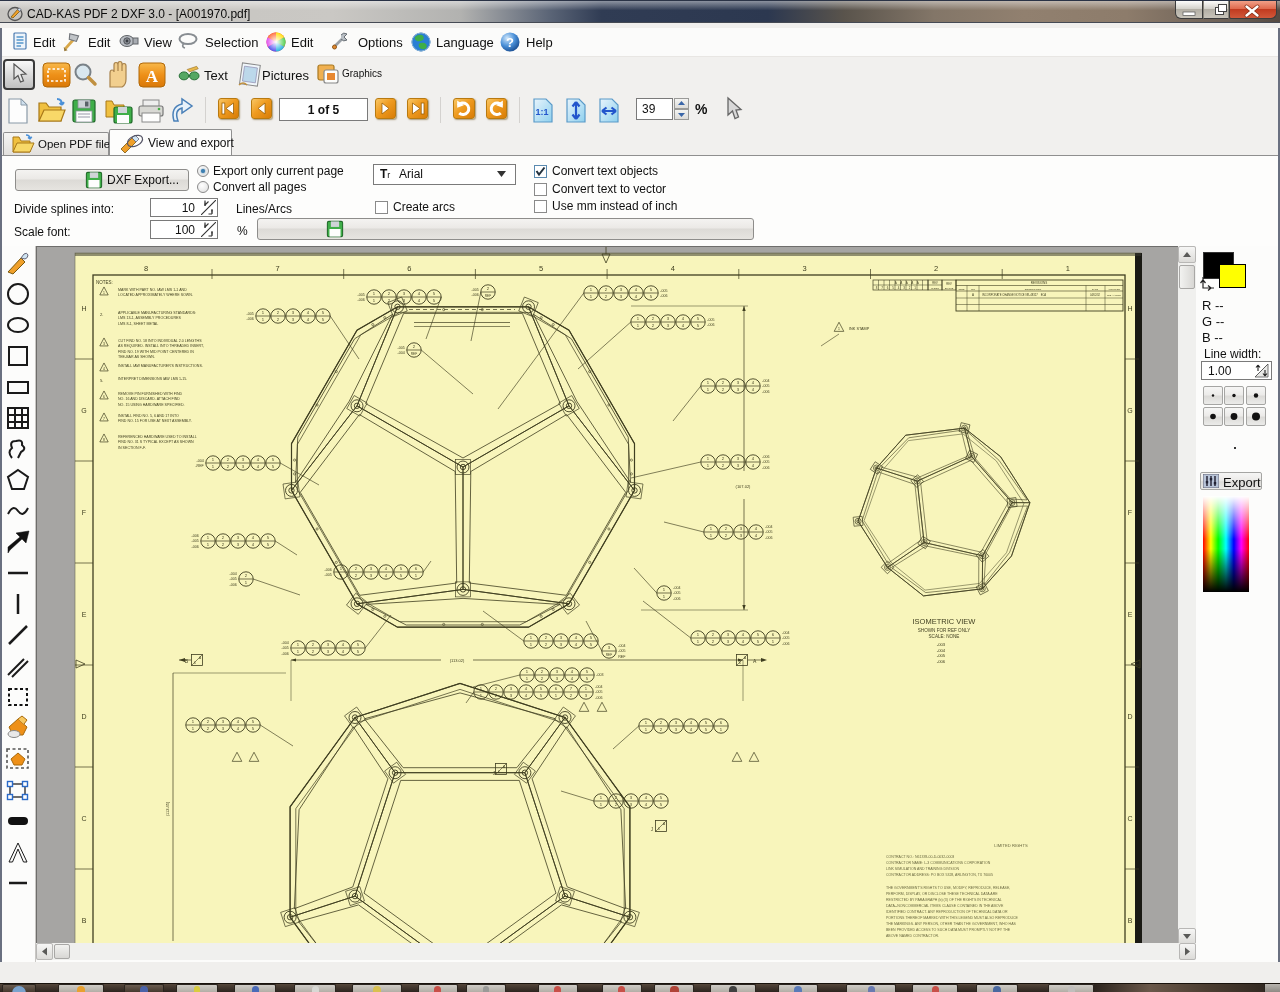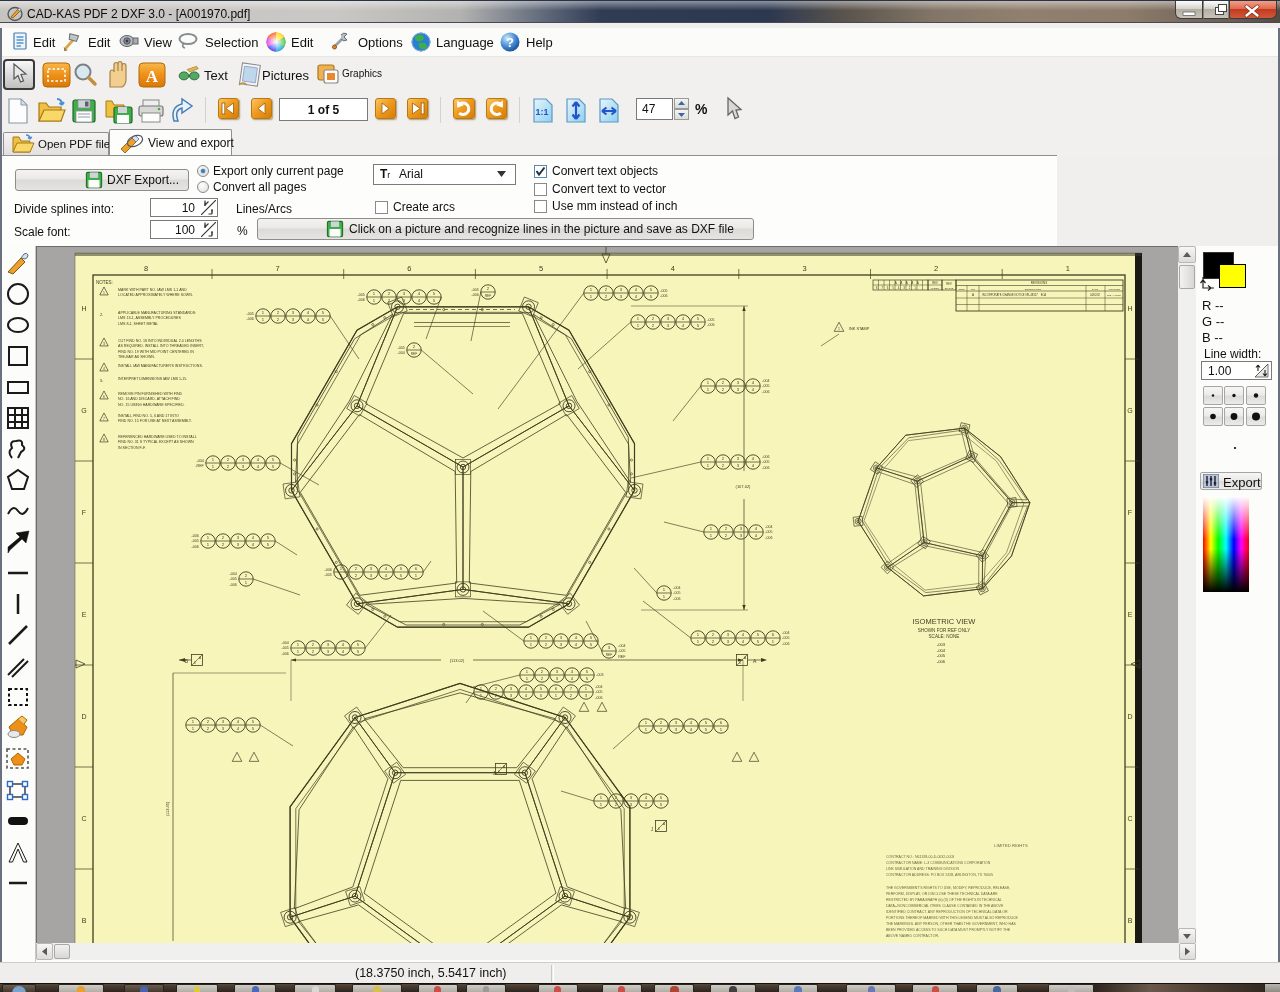--- a/index.html
+++ b/index.html
@@ -23,21 +23,21 @@
 
 #tb2 { left:1px; top:57px; width:1278px; height:36px; background:#f1f0ee; }
 #tb3 { left:1px; top:93px; width:1278px; height:36px; background:#f1f0ee; }
 .tsep { position:absolute; top:4px; width:1px; height:26px; background:#d4d2cf; }
 
 #tabrow { left:1px; top:129px; width:1278px; height:26px; background:#f1f0ee; }
 .tab { position:absolute; font-size:12px; color:#111; white-space:nowrap;padding-left:32px; }
 #tab1 { left:2px; top:3px; width:106px; height:23px; background:linear-gradient(to bottom,#f6f5f3,#e2e0dd);
   border:1px solid #8f8f8f; border-bottom:none; border-radius:2px 2px 0 0;}
 #tab2 { left:108px; top:0px; width:123px; height:26px; background:#fdfdfc; border:1px solid #8f8f8f; border-bottom:none; border-radius:2px 2px 0 0;}
-#panel { left:1px; top:155px; width:1056px; height:91px; background:#fdfdfc; border-top:1px solid #8f8f8f; }
+#panel { left:1px; top:155px; width:1278px; height:91px; background:#fdfdfc; border-top:1px solid #8f8f8f; }
 .btn { position:absolute; background:linear-gradient(to bottom,#f4f3f1 0%,#ebe9e6 45%,#dcdad6 50%,#e6e4e0 100%);
   border:1px solid #8e8d8b; border-radius:3px; font-size:12px; color:#111; }
 .lbl { position:absolute; font-size:12px; color:#111; white-space:nowrap; }
 .field { position:absolute; background:#fff; border:1px solid #7a7a7a; font-size:12px; color:#111; }
 .radio { position:absolute; width:12px; height:12px; border-radius:50%; border:1px solid #8a8a8a; background:radial-gradient(circle at 40% 35%, #fff, #ddd); }
 .radio.on::after { content:""; position:absolute; left:3px; top:3px; width:4px; height:4px; border-radius:50%; background:#3c7fb1; box-shadow:0 0 2px #2a6a9a;}
 .check { position:absolute; width:13px; height:13px; border:1px solid #8a8a8a; background:#fff; }
 
 #main { left:0px; top:246px; width:1280px; height:716px; background:#fcfcfb; }
 #lefttools { position:absolute; left:0; top:0; width:36px; height:716px; background:#fcfcfb; border-right:1px solid #c9c7c4;}
@@ -314,21 +314,21 @@
           <defs>
             <linearGradient id="bp&lt;pa" x1="0" y1="0" x2="1" y2="1">
               <stop offset="0%" stop-color="#e8f4fc"></stop>
               <stop offset="100%" stop-color="#8ed0ee"></stop>
             </linearGradient>
           </defs>
           <path d="M2 2 L14 2 L20 8 L20 25 L2 25 Z" fill="url(#bp&lt;pa)" stroke="#5a9ac8" stroke-width="1.2"></path>
           <path d="M4 14 L18 14 M4 14 l4.5 -3.5 M4 14 l4.5 3.5 M18 14 l-4.5 -3.5 M18 14 l-4.5 3.5" stroke="#2255cc" stroke-width="2.2" fill="none"></path>
         </svg></div>
  <div class="field" style="left:635px;top:5px;width:37px;height:22px">
-        <span style="position:absolute;left:5px;top:3px">47</span>
+        <span style="position:absolute;left:5px;top:3px">39</span>
       </div>
  <div class="abs" style="left:673px;top:5px;width:15px;height:11px;background:linear-gradient(#f4f4f2,#dcdbd8);border:1px solid #9a9a98"></div>
  <div class="abs" style="left:673px;top:16px;width:15px;height:11px;background:linear-gradient(#f4f4f2,#dcdbd8);border:1px solid #9a9a98"></div>
  <svg class="abs" style="left:673px;top:5px" width="15" height="22">
         <path d="M7.5 3 L11 7 L4 7 Z" fill="#3a66a8"></path>
         <path d="M7.5 19 L11 15 L4 15 Z" fill="#3a66a8"></path>
       </svg>
  <div class="lbl" style="left:694px;top:8px;font-size:14px;font-weight:bold">%</div>
  <div class="abs" style="left:722px;top:3px"><svg width="20" height="26" viewBox="0 0 20 26">
           <path d="M5 2 L5 19 L9.5 15 L12 22.5 L15.5 21 L13 14 L18 13.5 Z" fill="#d8d8d8" stroke="#666" stroke-width="1.3"></path>
@@ -399,21 +399,20 @@
         <path d="M0 15 L15 0 M4 5 l3.5 -3.5 M4 5 l0 -4.5 M11 14 l0-4.5 M11 14 l-3.5 0" stroke="#333" stroke-width="1.1" fill="none"></path>
         <path d="M3.2 6 L4.8 6 L4 1 Z M10.2 9.5 L11.8 9.5 L11 14.5 Z" fill="#333"></path>
       </svg>
  <div class="lbl" style="left:236px;top:68px">%</div>
  <div class="btn" style="left:256px;top:62px;width:497px;height:22px"></div>
  <div class="abs" style="left:325px;top:64px"><svg width="18" height="18" viewBox="0 0 26 26">
           <rect x="2" y="2" width="22" height="22" rx="2" fill="#3fae49" stroke="#1f6a28" stroke-width="1.5"></rect>
           <rect x="7" y="2" width="12" height="8" fill="#cfd4d8"></rect>
           <rect x="5" y="13" width="16" height="11" fill="#fdfdfd"></rect>
         </svg></div>
- <div class="lbl" style="left:348px;top:66px">Click on a picture and recognize lines in the picture and save as DXF file</div>
 </div>
 
 <div id="main" class="abs">
  <div id="lefttools">
         <svg class="abs" style="left:5px;top:4px" width="26" height="26" viewBox="0 0 26 26">
           <path d="M3 22 L16 8 L20 12 L8 24 Z" fill="#f0a02a" stroke="#7a5a10"></path>
           <path d="M16 8 L19 4 Q22 2 23 5 Q23 8 20 9 Z" fill="#cfe4f2" stroke="#667"></path>
         </svg>
         <svg class="abs" style="left:5px;top:35px" width="26" height="26" viewBox="0 0 26 26">
           <circle cx="13" cy="13" r="10" stroke="#1a1a1a" fill="none" stroke-width="2"></circle>
@@ -1410,25 +1409,20 @@
             <rect x="10.8" y="8" width="2.4" height="2.4"></rect>
           </g>
         </svg>
  <div class="lbl" style="left:27px;top:229px;font-size:13px">Export</div>
  <div class="abs" style="left:7px;top:250px;width:46px;height:96px;background:linear-gradient(to right,#f00 0%,#ff0 17%,#0f0 33%,#0ff 50%,#00f 67%,#f0f 83%,#f00 100%)"></div>
  <div class="abs" style="left:7px;top:250px;width:46px;height:96px;background:linear-gradient(to bottom,#fff 0%,rgba(255,255,255,0) 45%,rgba(0,0,0,0) 55%,#000 100%)"></div>
 </div>
 
 </div>
 
-<div id="status" class="abs">
- <div class="lbl" style="left:355px;top:3px;font-size:12.5px">(18.3750 inch, 5.5417 inch)</div>
- <div class="abs" style="left:551px;top:2px;width:1px;height:17px;background:#c8c6c3"></div>
- <div class="abs" style="left:553px;top:2px;width:1px;height:17px;background:#fff"></div>
-</div>
 
 <div id="taskbar" class="abs">
       <div class="tbtn" style="left:2px;width:34px;background:linear-gradient(#6a5c50,#45392e);border:1px solid #2a241e;border-bottom:none"></div>
       <div class="abs" style="left:12px;top:3px;width:14px;height:7px;border-radius:7px 7px 0 0;background:#7aa2cc;filter:blur(0.7px)"></div>
       <div class="tbtn" style="left:58px;width:46px;background:linear-gradient(#cfccc6,#b2aea6);border:1px solid #2a241e;border-bottom:none"></div>
       <div class="abs" style="left:77px;top:3px;width:8px;height:7px;border-radius:4px 4px 0 0;background:#e8a030;filter:blur(0.7px)"></div>
       <div class="tbtn" style="left:124px;width:40px;background:linear-gradient(#6a5c50,#45392e);border:1px solid #2a241e;border-bottom:none"></div>
       <div class="abs" style="left:140px;top:3px;width:8px;height:7px;border-radius:4px 4px 0 0;background:#4a62a8;filter:blur(0.7px)"></div>
       <div class="tbtn" style="left:176px;width:42px;background:linear-gradient(#cfccc6,#b2aea6);border:1px solid #2a241e;border-bottom:none"></div>
       <div class="abs" style="left:194px;top:3px;width:6px;height:7px;border-radius:3px 3px 0 0;background:#d8cc40;filter:blur(0.7px)"></div>

